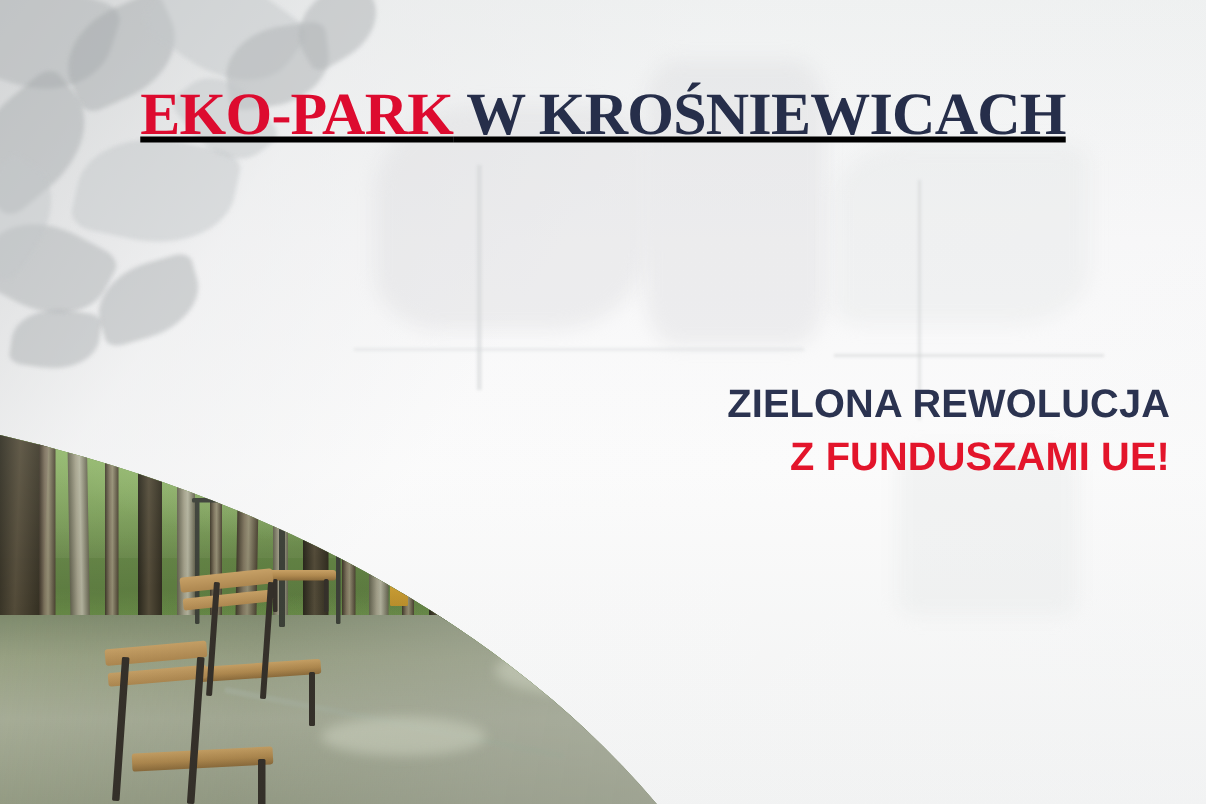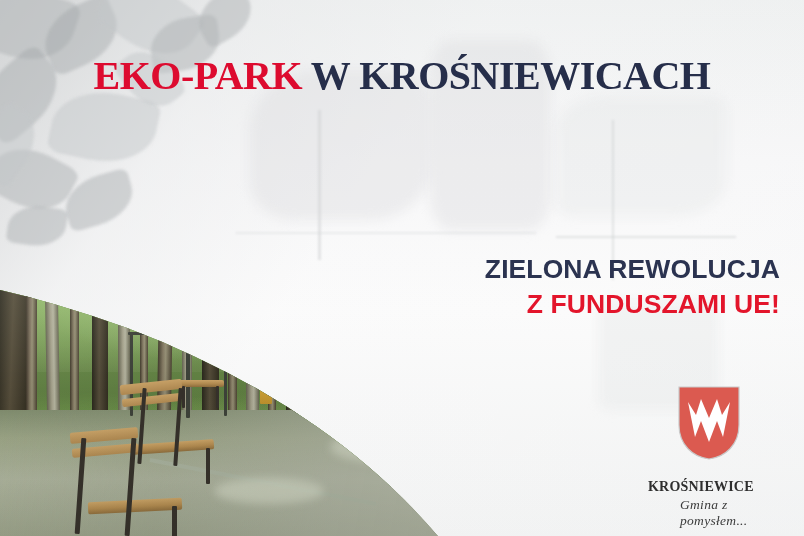--- a/index.html
+++ b/index.html
@@ -48,20 +48,21 @@
     position: absolute;
     left: 0; right: 0;
     top: 26px;
     text-align: center;
     font-family: "Liberation Serif", "DejaVu Serif", serif;
     font-weight: bold;
     font-size: 40px;
     letter-spacing: -0.5px;
     white-space: nowrap;
     line-height: 1.15;
+    text-decoration: underline;
   }
   .headline .hl-red { color: #DD0B2F; }
   .headline .hl-navy { color: #262E4A; }
 
   
   .subtitle {
     position: absolute;
     right: 24px;
     top: 252px;
     text-align: right;
@@ -380,25 +381,14 @@
 
           <div class="trunk pale" style="left:380px; top:0; width:26px; height:148px;"></div>
           <div class="trunk" style="left:420px; top:0; width:30px; height:150px;"></div>
         </div>
 
         <div class="photo-overlay"></div>
       </div>
     </div>
   </div>
 
-  <div class="logo">
-    <div class="logo-shield">
-      <svg viewBox="0 0 64 76" width="64" height="76" aria-hidden="true">
-        <path d="M2 2 H62 V40 C62 60 48 72 32 74 C16 72 2 60 2 40 Z" fill="#DB5A50" stroke="#c9c9c9" stroke-width="1.2"></path>
-        <path d="M11 17 L18 52 L24 36 L32 57 L40 36 L46 52 L53 17
-                 L45 30 L40 14 L32 33 L24 14 L19 30 Z" fill="#ffffff"></path>
-      </svg>
-    </div>
-    <div class="logo-name">KROŚNIEWICE</div>
-    <div class="logo-tagline">Gmina z pomysłem...</div>
-  </div>
 
 </div>
 
 </body></html>

